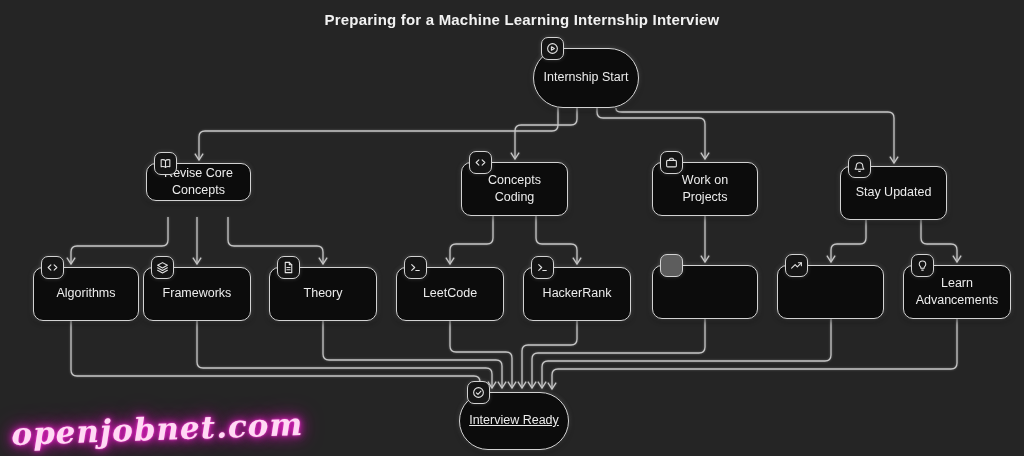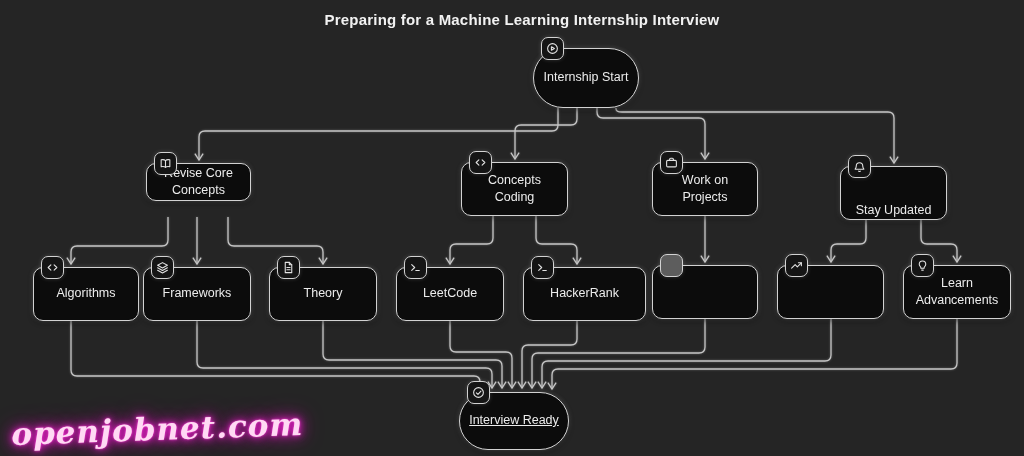--- a/index.html
+++ b/index.html
@@ -108,21 +108,21 @@
       </div>
       <div class="node" style="left: 652px; top: 162px; width: 106px; height: 54px;">
         <span class="badge">
           <svg viewBox="0 0 24 24">
             <rect x="3" y="8" width="18" height="12" rx="2"></rect>
             <path d="M8.5 8 V6 a2 2 0 0 1 2 -2 h3 a2 2 0 0 1 2 2 V8"></path>
           </svg>
         </span>
         <span class="label">Work on Projects</span>
       </div>
-      <div class="node" style="left: 840px; top: 166px; width: 107px; height: 54px; align-items: flex-end;">
+      <div class="node" style="left: 840px; top: 166px; width: 107px; height: 54px;">
         <span class="badge">
           <svg viewBox="0 0 24 24">
             <path d="M18 11 a6 6 0 0 0 -12 0 c0 4 -2 5 -2 6 h16 c0 -1 -2 -2 -2 -6"></path>
             <path d="M10.5 20.5 a1.8 1.8 0 0 0 3 0"></path>
           </svg>
         </span>
         <span class="label">Stay Updated</span>
       </div>
       <div class="node" style="left: 18px; top: 267px; width: 106px; height: 54px; margin-left: 15px;">
         <span class="badge">
@@ -156,21 +156,21 @@
       </div>
       <div class="node" style="left: 396px; top: 267px; width: 108px; height: 54px;">
         <span class="badge">
           <svg viewBox="0 0 24 24">
             <path d="M5 6.5 L10.5 12 L5 17.5"></path>
             <path d="M12.5 17.5 H19"></path>
           </svg>
         </span>
         <span class="label">LeetCode</span>
       </div>
-      <div class="node" style="left: 523px; top: 267px; width: 123px; height: 54px;">
+      <div class="node" style="left: 523px; top: 267px; width: 108px; height: 54px;">
         <span class="badge">
           <svg viewBox="0 0 24 24">
             <path d="M5 6.5 L10.5 12 L5 17.5"></path>
             <path d="M12.5 17.5 H19"></path>
           </svg>
         </span>
         <span class="label">HackerRank</span>
       </div>
       <div class="node" style="left: 652px; top: 265px; width: 106px; height: 54px;">
         <span class="badge filled"></span>

